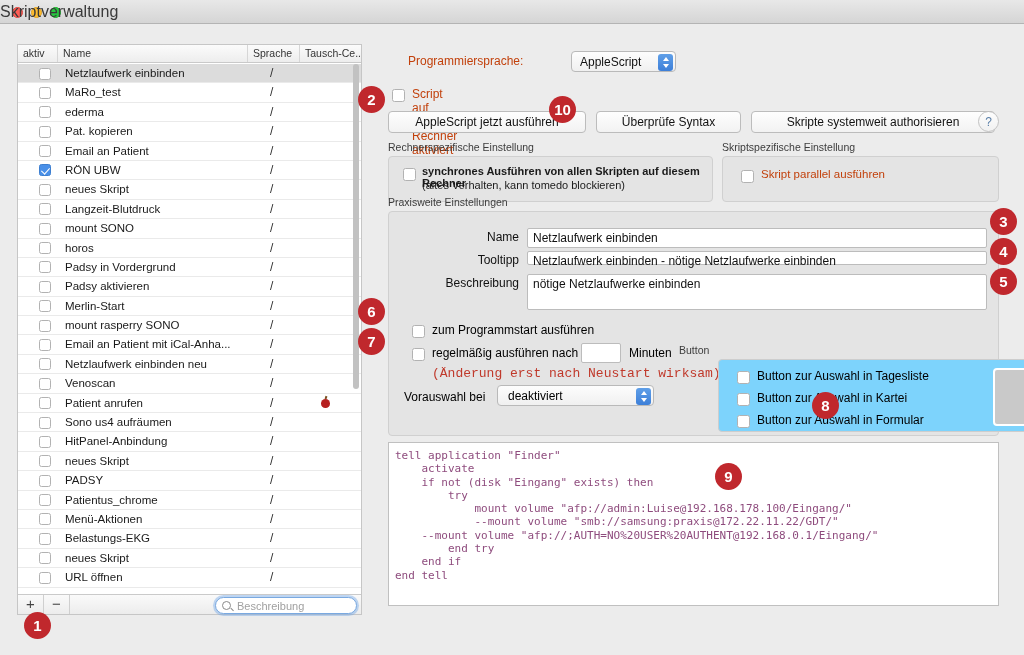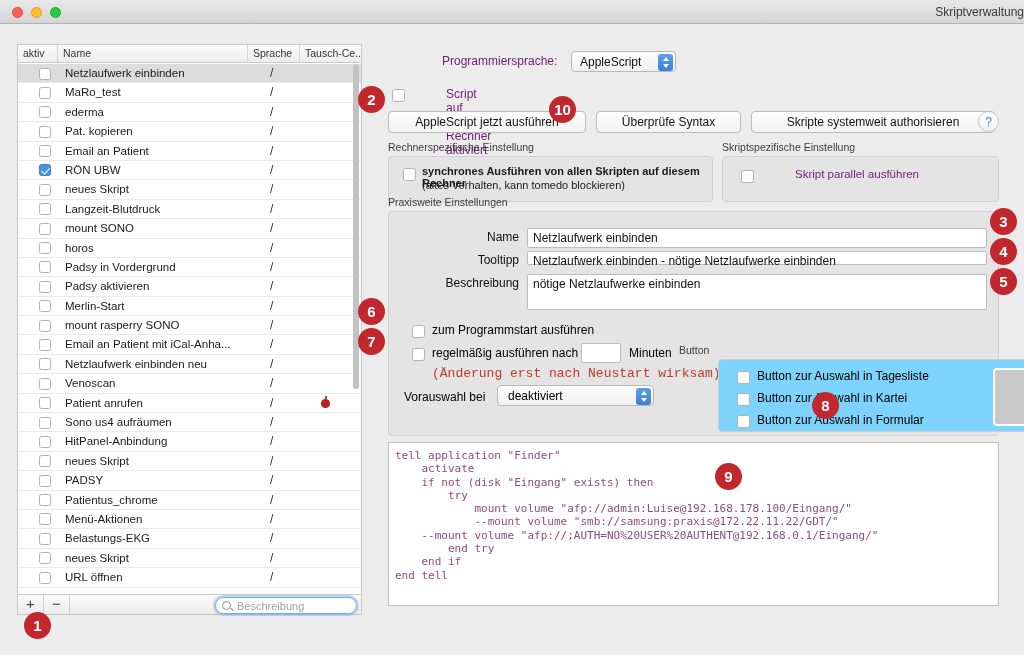--- a/index.html
+++ b/index.html
@@ -17,22 +17,22 @@
   }
 
   
   #titlebar {
     position: absolute; left: 0; top: 0; width: 1024px; height: 24px;
     background: linear-gradient(#e8e8e8, #d5d5d5);
     border-bottom: 1px solid #b4b4b4;
   }
   #title {
     position: absolute; left: 0; top: 0; width: 1024px; height: 24px;
-    line-height: 24px; text-align: right;
-    font-size: 12px; color: #3a3a3a;
+    line-height: 24px; text-align: left;
+    font-size: 16px; color: #3a3a3a;
   }
   .traffic { position: absolute; top: 7px; width: 11px; height: 11px; border-radius: 50%; }
   #tl-close { left: 12px; background: #ff5f57; border: 1px solid #e0443e; }
   #tl-min   { left: 31px; background: #ffbd2e; border: 1px solid #dea123; }
   #tl-max   { left: 50px; background: #28c940; border: 1px solid #1aab29; }
 
   
   #listpanel {
     position: absolute; left: 17px; top: 44px; width: 345px; height: 571px;
     background: #ffffff;
@@ -128,21 +128,21 @@
     width: 4px; height: 1.4px; background: #8a8a8a; transform: rotate(45deg);
   }
   #search-ph {
     position: absolute; left: 21px; top: 0; height: 16px; line-height: 16px;
     font-size: 11px; color: #a0a0a0;
   }
 
   
   #right { position: absolute; left: 370px; top: 36px; width: 640px; }
 
-  .lbl { font-size: 12px; color: #701a75; margin-left: 34px; }
+  .lbl { font-size: 12px; color: #c2410c; }
   .glbl { font-size: 10.5px; color: #3c3c3c; }
 
   #langrow { position: absolute; left: 38px; top: 15px; }
   #langlabel { position: absolute; left: 0; top: 3px; }
   #langselect {
     position: absolute; left: 163px; top: 0; width: 105px; height: 21px;
     background: linear-gradient(#fdfdfd, #f0f0f0);
     border: 1px solid #b9b9b9; border-radius: 4px;
   }
   #langvalue {

